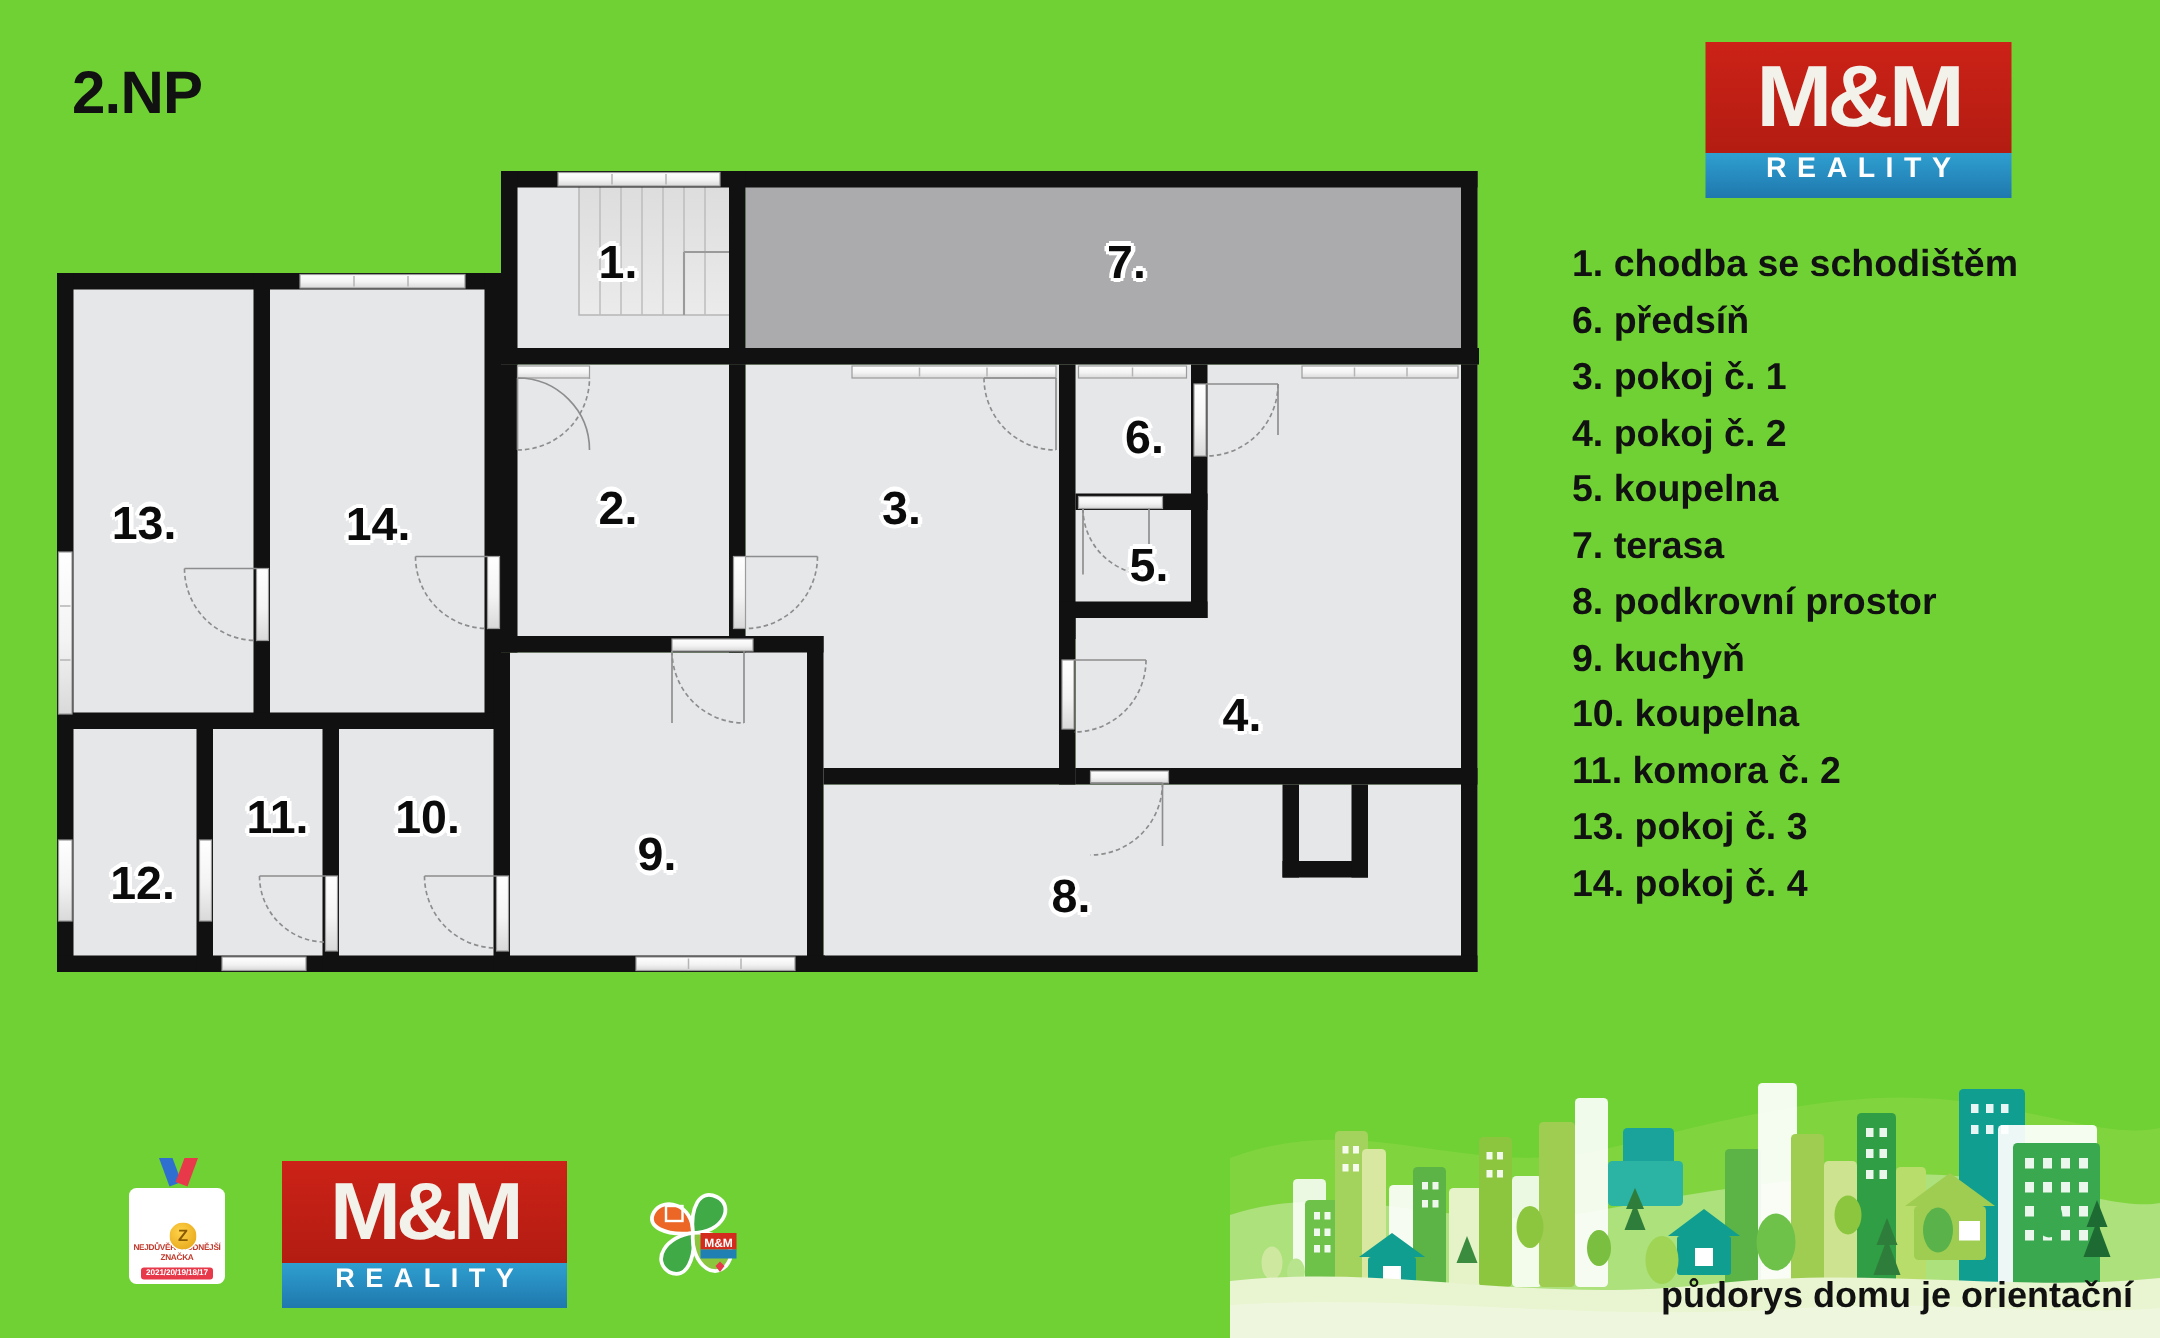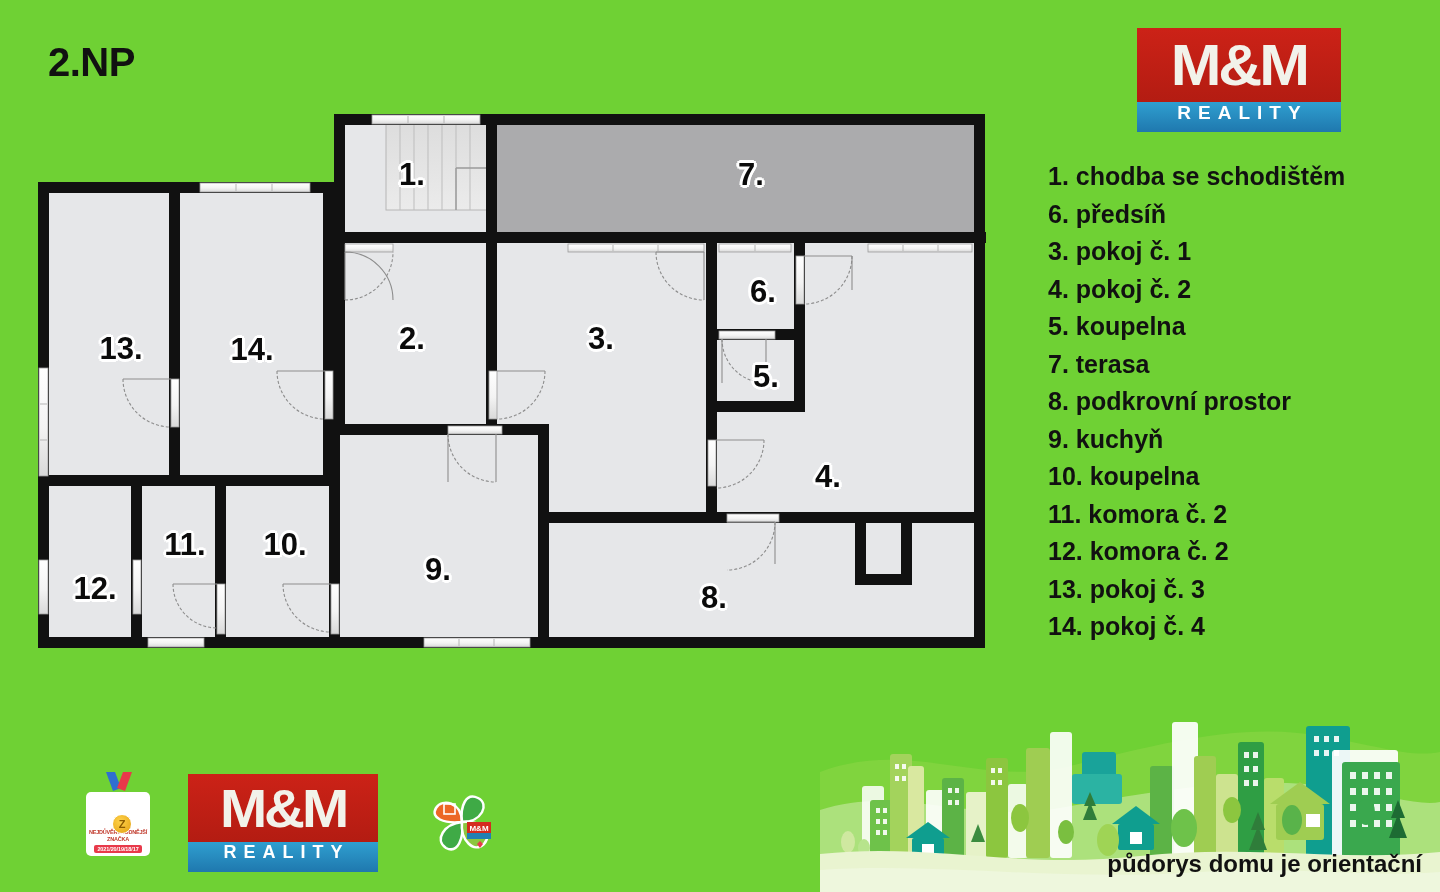--- a/index.html
+++ b/index.html
@@ -346,36 +346,35 @@
     <div class="room-num" style="left: 601px; top: 339px;">3.</div>
     <div class="room-num" style="left: 828px; top: 477px;">4.</div>
     <div class="room-num" style="left: 766px; top: 377px;">5.</div>
     <div class="room-num" style="left: 763px; top: 292px;">6.</div>
     <div class="room-num" style="left: 751px; top: 175px;">7.</div>
     <div class="room-num" style="left: 714px; top: 598px;">8.</div>
     <div class="room-num" style="left: 438px; top: 570px;">9.</div>
     <div class="room-num" style="left: 285px; top: 545px;">10.</div>
     <div class="room-num" style="left: 185px; top: 545px;">11.</div>
     <div class="room-num" style="left: 95px; top: 545px; margin-top: 44px;">12.</div>
-    <div class="room-num" style="left: 121px; top: 349px;">13.</div>
+    <div class="room-num" style="left: 96px; top: 349px;">13.</div>
     <div class="room-num" style="left: 252px; top: 350px;">14.</div>
   </div>
 
 <div id="legend">
     <div class="legend-item">1. chodba se schodištěm</div>
     <div class="legend-item">6. předsíň</div>
     <div class="legend-item">3. pokoj č. 1</div>
     <div class="legend-item">4. pokoj č. 2</div>
     <div class="legend-item">5. koupelna</div>
     <div class="legend-item">7. terasa</div>
     <div class="legend-item">8. podkrovní prostor</div>
     <div class="legend-item">9. kuchyň</div>
     <div class="legend-item">10. koupelna</div>
     <div class="legend-item">11. komora č. 2</div>
-    <div class="legend-item">12. komora č. 2</div>
     <div class="legend-item">13. pokoj č. 3</div>
     <div class="legend-item">14. pokoj č. 4</div>
   </div>
 
 <div id="bottom-badges">
 
   <div class="badge-trust">
     <svg class="badge-ribbon" viewBox="0 0 30 30">
       <polygon points="2,0 11,0 17,16 9,19" fill="#2f6fd0"></polygon>
       <polygon points="28,0 19,0 13,16 21,19" fill="#e8394a"></polygon>

